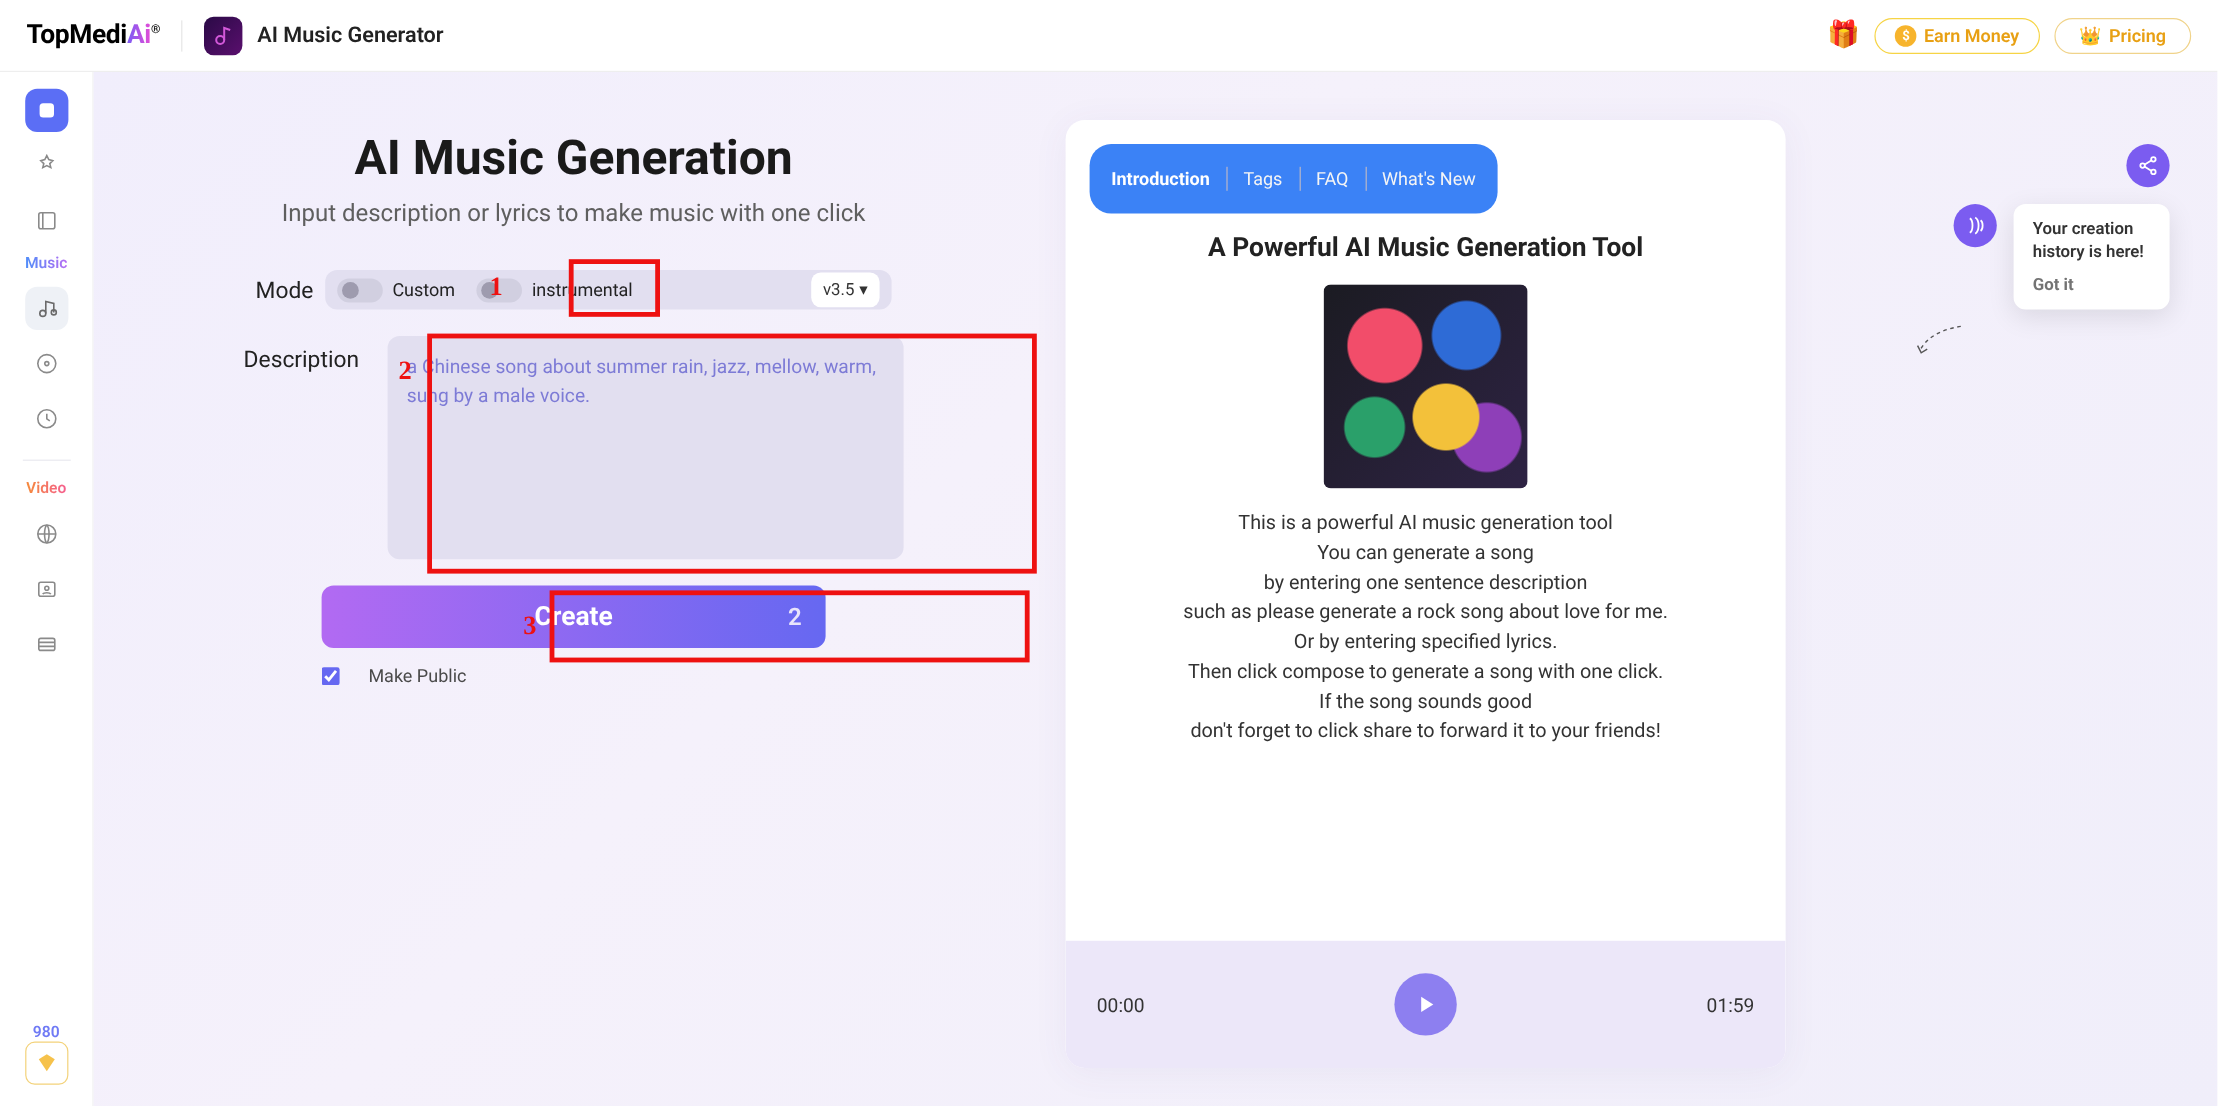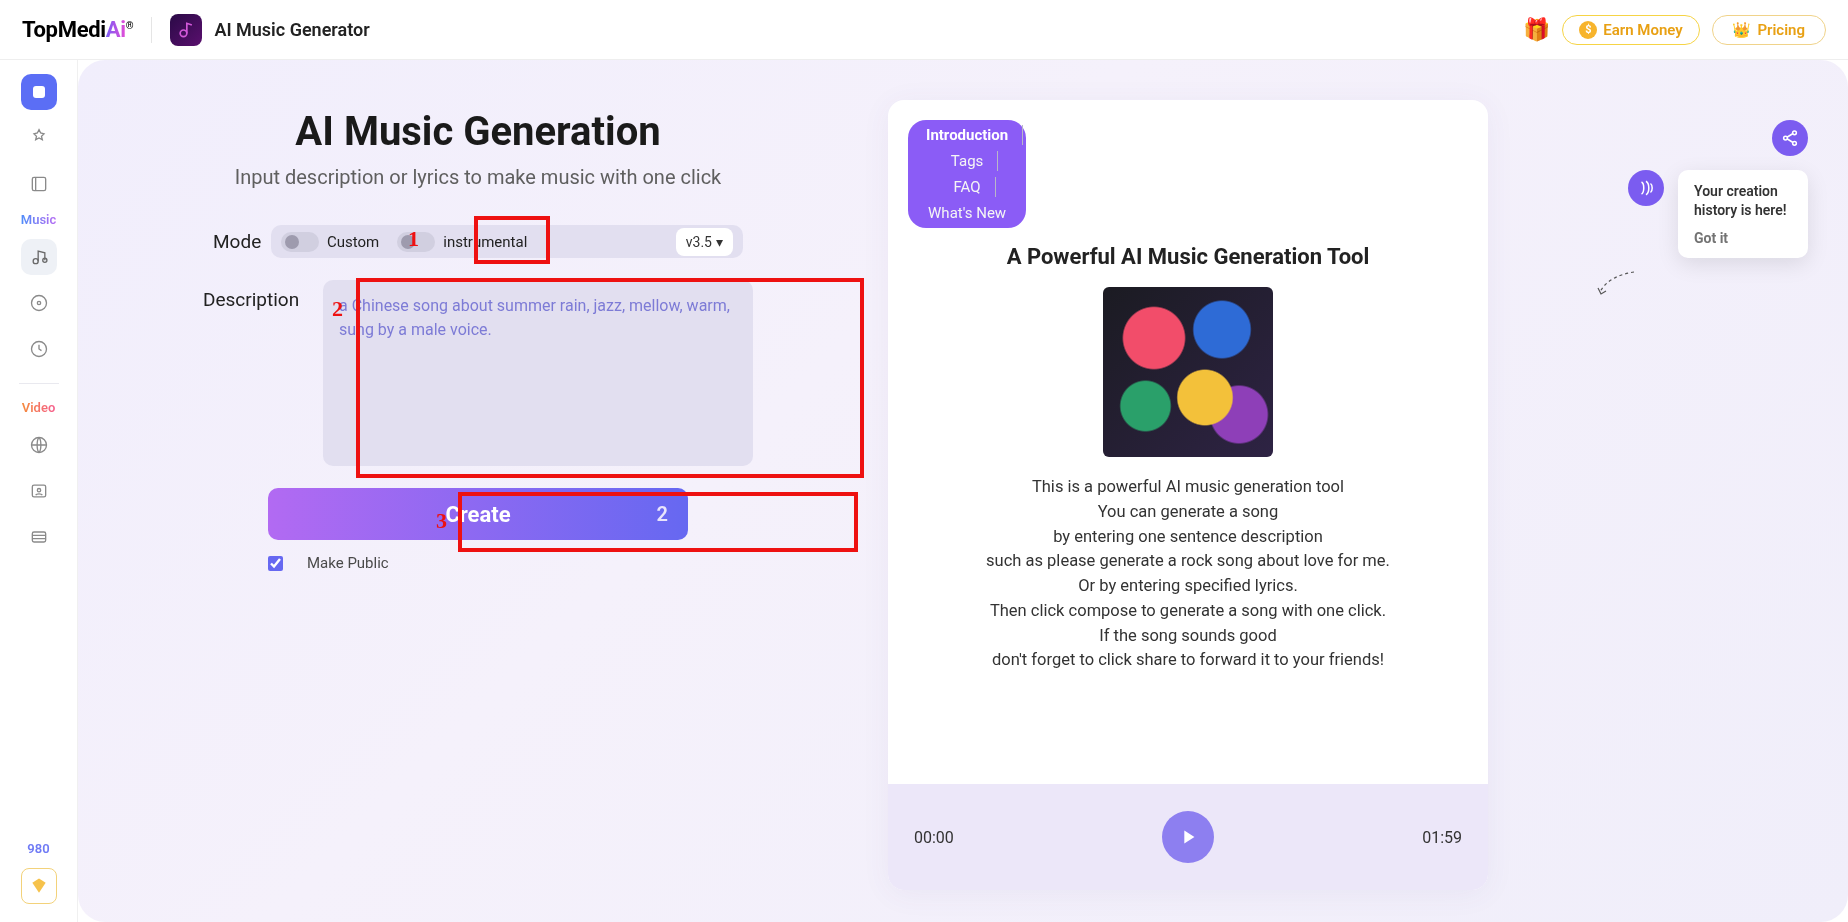--- a/index.html
+++ b/index.html
@@ -23,25 +23,25 @@
 
 .body { display: flex; height: calc(922px - 60px); }
 .sidebar { width: 78px; background: #fff; border-right: 1px solid #f0f0f0; display: flex; flex-direction: column; align-items: center; padding-top: 14px; gap: 10px; position: relative; }
 .sidebar .sec-label { font-size: 13px; font-weight: 600; margin-top: 0px; margin-bottom: 2px; }
 .sec-music { background: linear-gradient(90deg,#4f8df9,#b66df3); -webkit-background-clip: text; background-clip: text; color: transparent; text-align: right; }
 .sec-video { background: linear-gradient(90deg,#f58b3c,#f55f8e); -webkit-background-clip: text; background-clip: text; color: transparент; color: transparent; }
 .side-item { width: 36px; height: 36px; border-radius: 10px; display: flex; align-items: center; justify-content: center; color: #8a8a8a; cursor: pointer; }
 .side-item.active { background: #5b6ef5; color: #fff; }
 .side-item.sel { background: #eef1f6; color: #6a6a6a; }
 .side-sep { width: 40px; height: 1px; background: #e9e9ef; margin: 6px 0; }
-.side-bottom { position: absolute; bottom: 18px; display: flex; flex-direction: column; align-items: center; gap: 12px; }
+.side-bottom { position: absolute; bottom: 18px; display: flex; flex-direction: column; align-items: center; gap: 0; }
 .credits { font-size: 13px; color: #6f7af5; font-weight: 600; }
 .diamond { width: 36px; height: 36px; border: 1px solid #f3d27a; border-radius: 8px; display: flex; align-items: center; justify-content: center; color: #f0b93a; }
 
-.main { flex: 1; background: linear-gradient(135deg,#f1eefc 0%, #f5f1fb 40%, #f0eefa 100%); position: relative; display: flex; border-radius: 27px; }
+.main { flex: 1; background: linear-gradient(135deg,#f1eefc 0%, #f5f1fb 40%, #f0eefa 100%); position: relative; display: flex; }
 
 
 .left-col { flex: 0 0 800px; padding-top: 48px; position: relative; }
 .title { text-align: center; font-size: 40px; font-weight: 700; color: #1a1a1a; }
 .subtitle { text-align: center; font-size: 20px; color: #5f5f5f; margin-top: 10px; }
 
 .mode-row { width: 530px; margin: 36px auto 0; display: flex; align-items: center; position: relative; }
 .mode-label { font-size: 19px; color: #222; width: 58px; }
 .mode-group { flex: 1; background: #e2dff0; border-radius: 10px; height: 33px; display: flex; align-items: center; padding: 0 10px; gap: 8px; }
 .toggle { width: 38px; height: 20px; border-radius: 10px; background: #d1cfe0; position: relative; }
@@ -60,21 +60,21 @@
 .make-public { margin-top: 14px; font-size: 15px; color: #4a4a4a; display: flex; align-items: center; gap: 24px; }
 .make-public input { width: 15px; height: 15px; accent-color: #6668f1; }
 
 
 .ann { position: absolute; border: 4px solid #e11; pointer-events: none; }
 .ann-num { position: absolute; color: #e11; font-weight: 700; font-size: 22px; font-family: Georgia, serif; pointer-events: none; }
 
 
 .right-col { flex: 1; display: flex; align-items: flex-start; padding: 40px 30px 0 10px; position: relative; }
 .card { width: 600px; background: #fff; border-radius: 16px; box-shadow: 0 4px 30px rgba(80,60,140,.06); overflow: hidden; display: flex; flex-direction: column; height: 790px; }
-.tabs { margin: 20px 20px 0; background: #8b5cf6; border-radius: 18px; padding: 2px 4px; display: inline-flex; align-items: center; align-self: flex-start; flex-direction: column; }
+.tabs { margin: 20px 20px 0; background: #3b82f6; border-radius: 18px; padding: 16px 4px; display: inline-flex; align-items: center; align-self: flex-start; }
 .tab { padding: 4px 14px; font-size: 15px; color: #f5f5f5; position: relative; cursor: pointer; }
 .tab.active { font-weight: 700; color: #fff; }
 .tab:not(:last-child)::after { content: ""; position: absolute; right: -1px; top: 3px; bottom: 3px; width: 1px; background: #b9b7c8; }
 .card-title { text-align: center; font-size: 22px; font-weight: 700; margin-top: 16px; color: #222; }
 .art { width: 170px; height: 170px; margin: 18px auto 0; border-radius: 6px; background:
   radial-gradient(circle at 30% 30%, #f24d6a 0 18%, transparent 19%),
   radial-gradient(circle at 70% 25%, #2e6bd6 0 16%, transparent 17%),
   radial-gradient(circle at 60% 65%, #f3c13a 0 18%, transparent 19%),
   radial-gradient(circle at 25% 70%, #2aa06a 0 14%, transparent 15%),
   radial-gradient(circle at 80% 75%, #8e3fb8 0 15%, transparent 16%),

